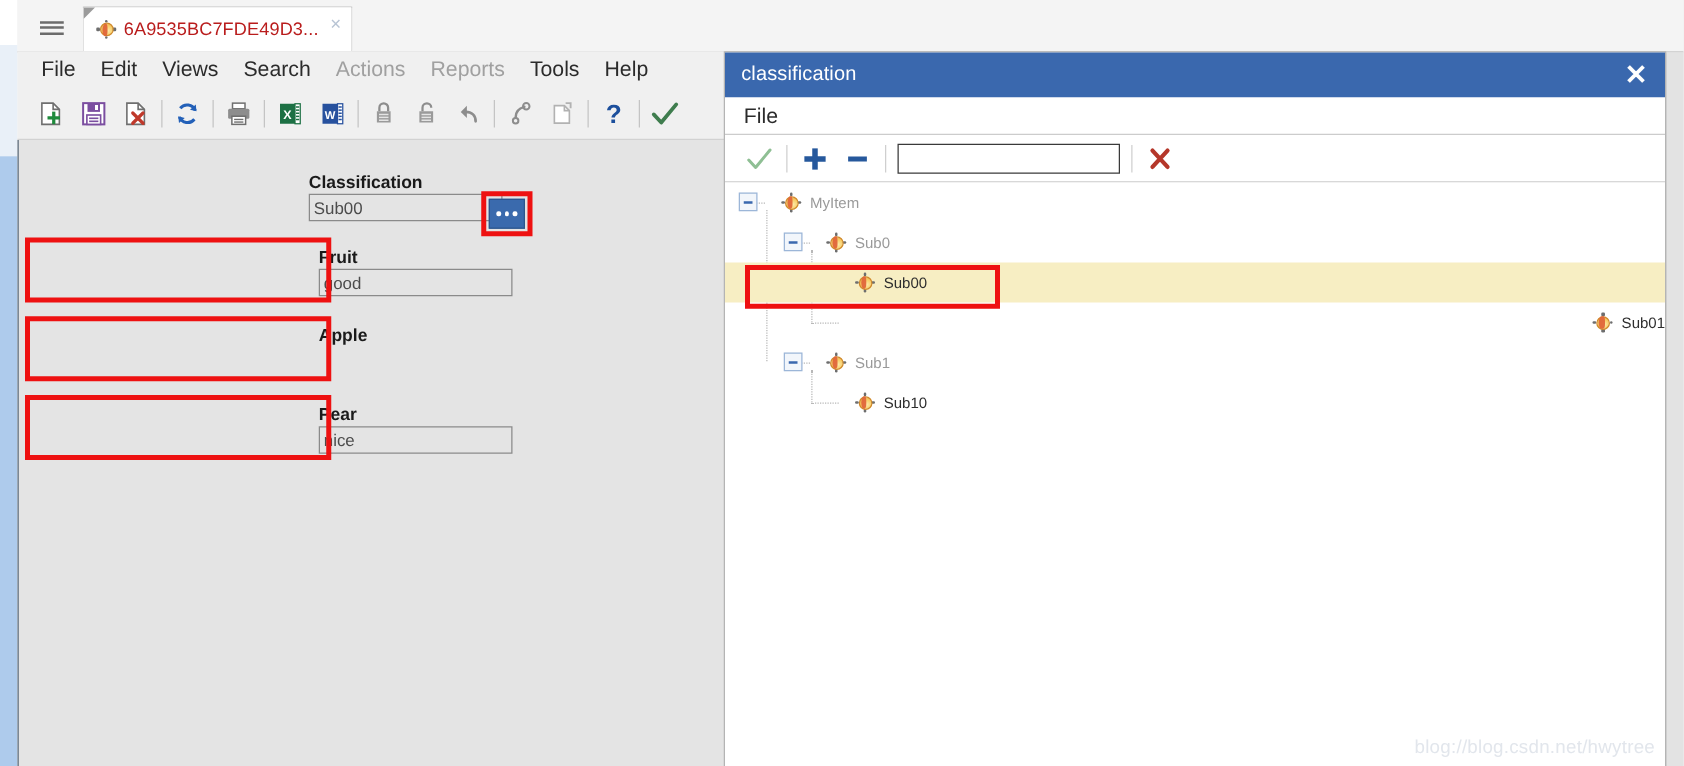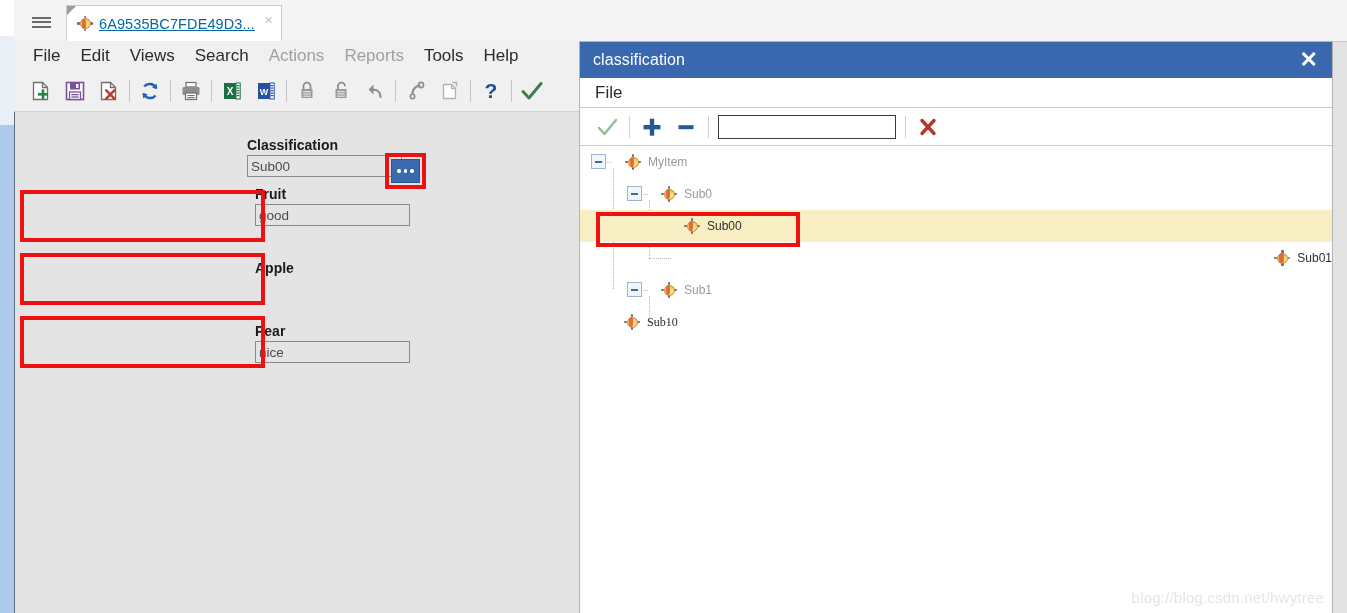--- a/index.html
+++ b/index.html
@@ -84,25 +84,24 @@
   }
   .tab::before {
     content: "";
     position: absolute;
     left: 0; top: 0;
     border-top: 9px solid #9b9b9b;
     border-right: 9px solid transparent;
   }
   .tab-label {
     font-size: 14.5px;
-    color: #0369a1;
+    color: #b91c1c;
     margin-left: 6px;
     white-space: nowrap;
     letter-spacing: 0.1px;
-    text-decoration: underline;
   }
   .tab-close {
     position: absolute;
     right: 8px; top: 6px;
     font-size: 15px;
     color: #b8c4d4;
     font-family: "Liberation Sans", sans-serif;
     cursor: pointer;
     line-height: 1;
   }
@@ -590,21 +589,21 @@
         <span class="field-label">Classification</span>
         <input class="field-input" type="text" readonly="" value="Sub00" style="">
       </div>
       <div class="ellipsis-btn" style="left:376px; top:47px;">
         <span></span>
           <span></span>
           <span></span>
       </div>
       <div class="redbox" style="left:370px; top:41px; width:41px; height:36px;"></div>
 
-      <div class="field-group" style="left:240px; top:74px;">
+      <div class="field-group" style="left:240px; top:85px;">
         <span class="field-label">Fruit</span>
         <input class="field-input" type="text" readonly="" value="good" style="">
       </div>
       <div class="redbox" style="left:5px; top:78px; width:245px; height:52px;"></div>
 
       <div class="field-group" style="left:240px; top:148px;">
         <span class="field-label">Apple</span>
       </div>
       <div class="redbox" style="left:5px; top:141px; width:245px; height:52px;"></div>
 
@@ -727,21 +726,21 @@
         <span class="node-ico">
           <span class="d d1"></span>
             <span class="d d2"></span>
             <span class="d d3"></span>
             <span class="d d4"></span>
           <span class="ball"></span>
         </span>
         <span class="tree-label parent">Sub1</span>
       </div>
 
-      <div class="tree-row" style="padding-left:44px;font-family:Liberation Serif, serif;">
+      <div class="tree-row" style="padding-left:104px;">
         <span class="node-ico">
           <span class="d d1"></span>
             <span class="d d2"></span>
             <span class="d d3"></span>
             <span class="d d4"></span>
           <span class="ball"></span>
         </span>
         <span class="tree-label leaf">Sub10</span>
       </div>
 

